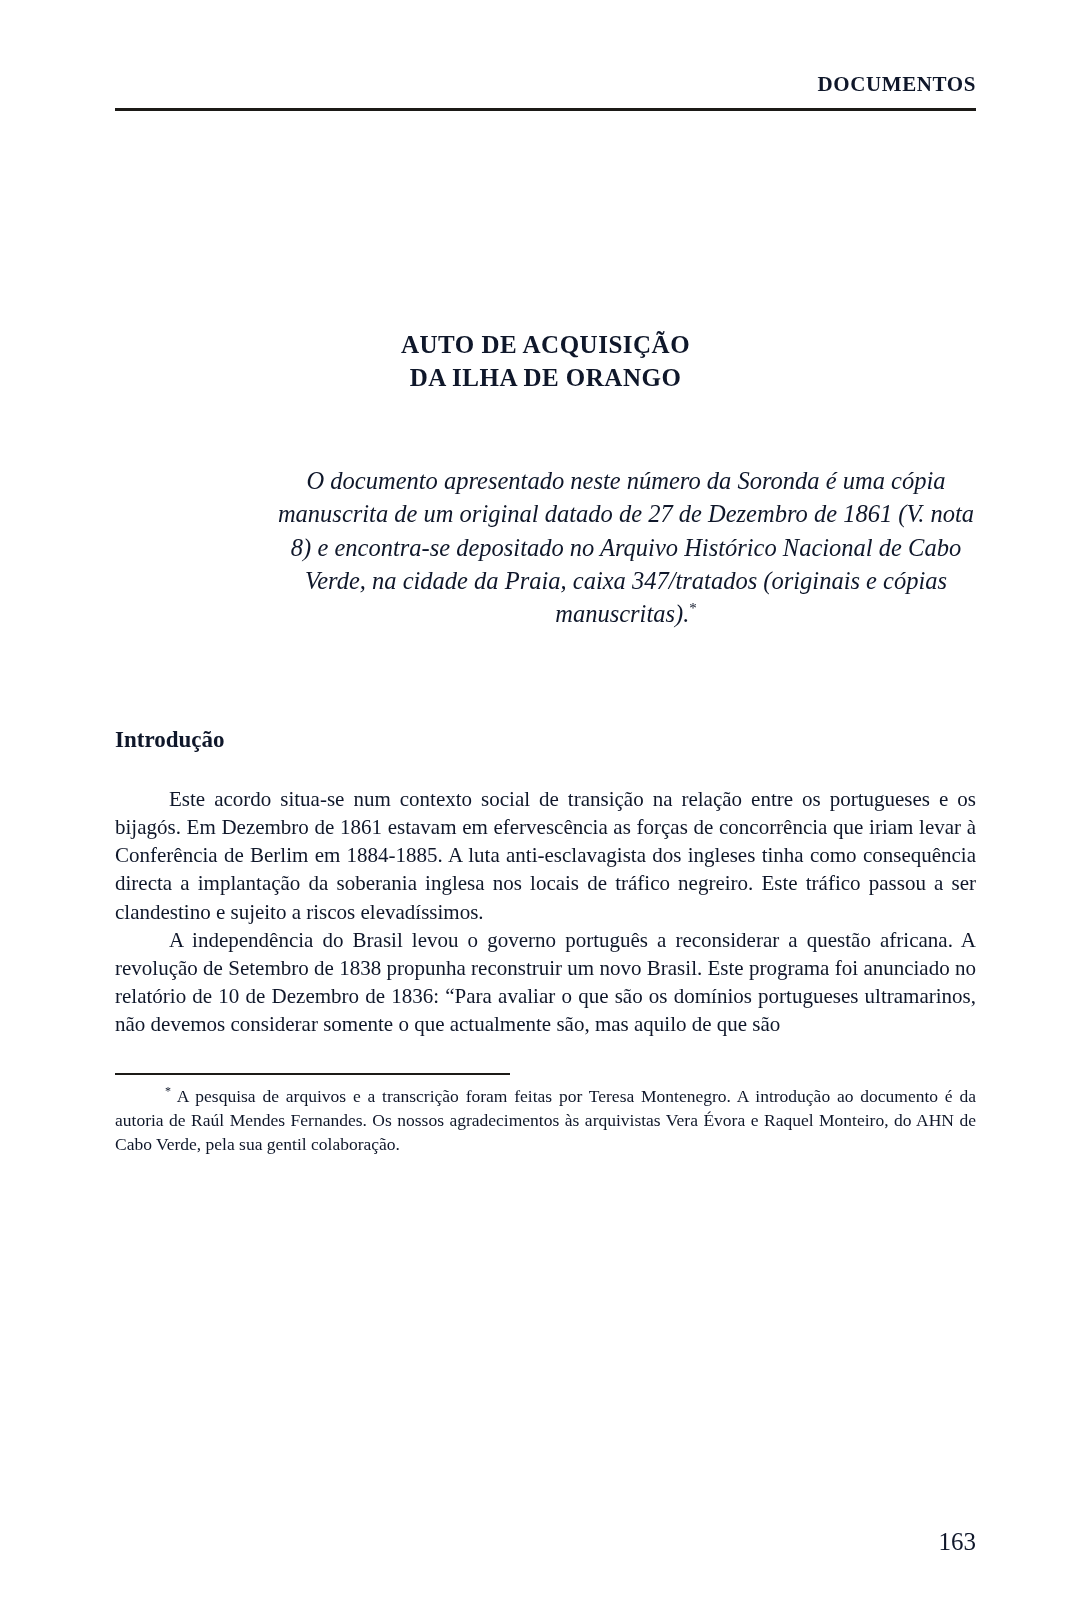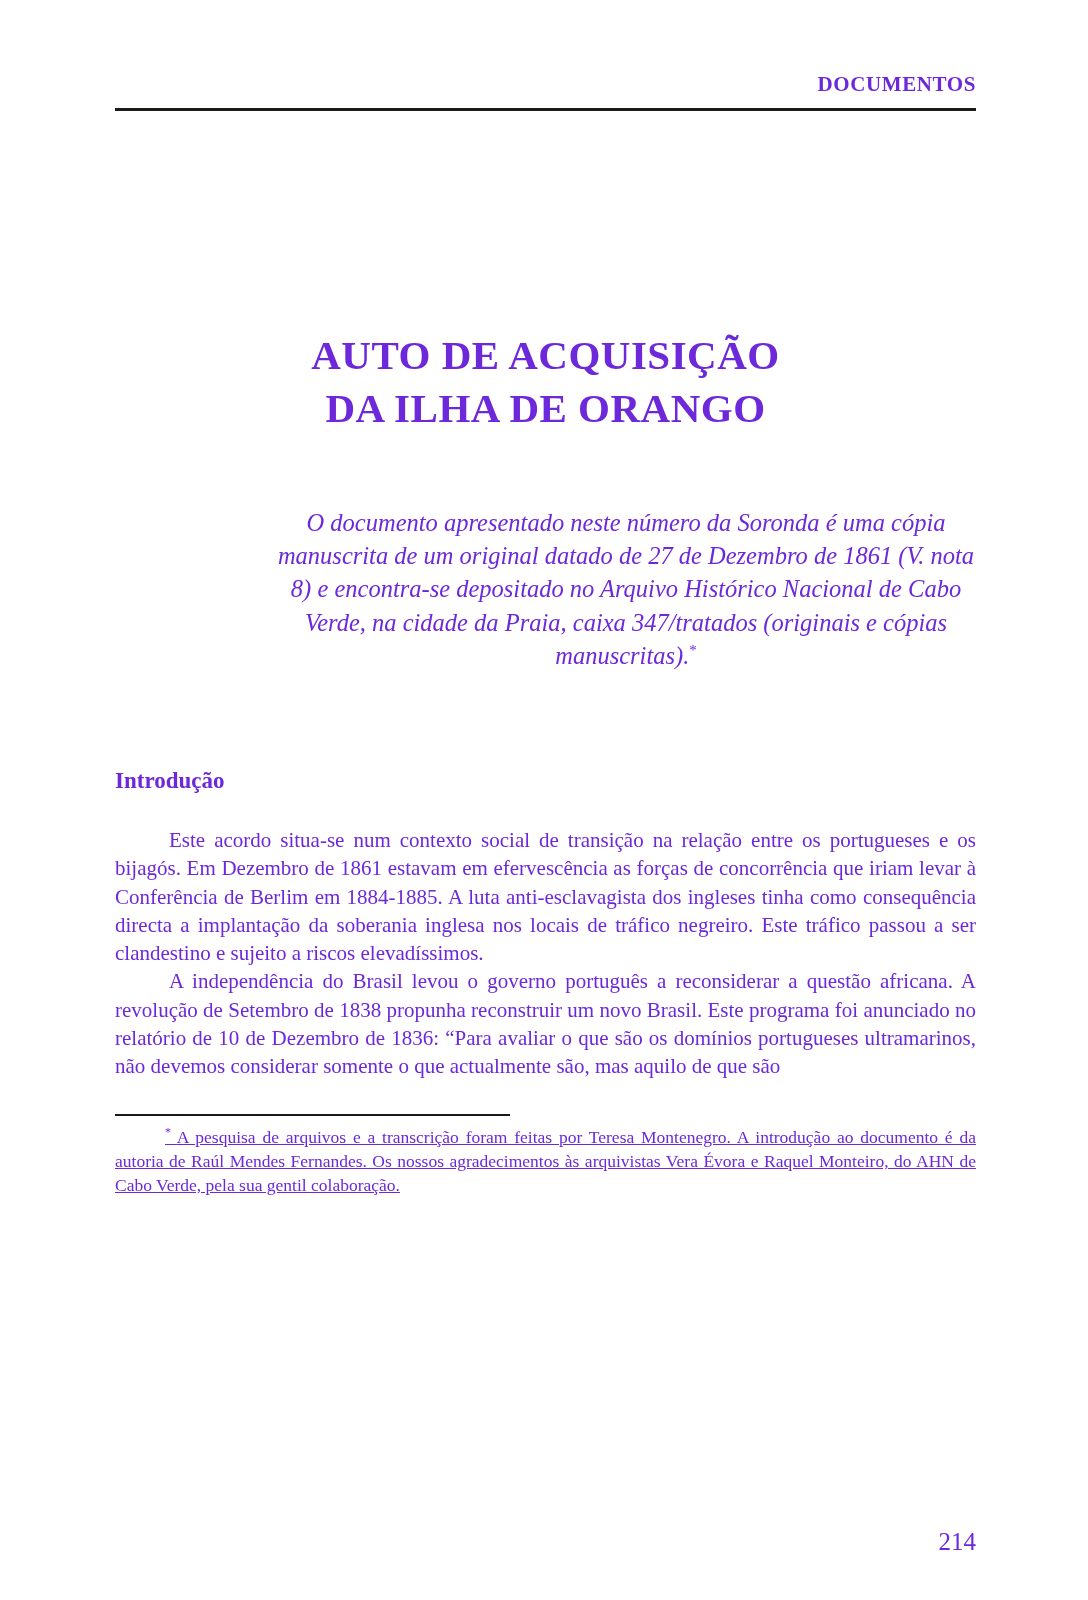--- a/index.html
+++ b/index.html
@@ -8,41 +8,41 @@
     background: #d9d9d9;
   }
   .page {
     position: relative;
     width: 1088px;
     height: 1600px;
     margin: 0 auto;
     background: #ffffff;
     box-sizing: border-box;
     padding: 72px 112px 0 115px;
-    color: #6d28d9;
+    color: #0f172a;
     font-family: "Liberation Serif", "DejaVu Serif", serif;
     overflow: hidden;
   }
   .running-header {
     text-align: right;
     font-weight: bold;
     font-size: 21px;
     letter-spacing: 0.6px;
     padding-bottom: 11px;
   }
   .header-rule {
     border: none;
     border-top: 3px solid #1c1a17;
     margin: 0;
   }
   .title-block {
     margin-top: 218px;
     text-align: center;
     font-weight: bold;
-    font-size: 41px;
+    font-size: 25px;
     line-height: 1.3;
     letter-spacing: 0.5px;
   }
   .abstract-block {
     margin-top: 70px;
     margin-left: auto;
     margin-right: 0;
     width: 700px;
     text-align: center;
     font-style: italic;
@@ -63,21 +63,20 @@
     font-size: 21px;
     line-height: 1.345;
     text-align: justify;
   }
   .body-text p {
     margin: 0;
     text-indent: 54px;
   }
   .footnote-area {
     margin-top: 34px;
-    text-decoration: underline;
   }
   .footnote-rule {
     border: none;
     border-top: 2px solid #1c1a17;
     width: 395px;
     margin: 0 0 8px 0;
   }
   .footnote-text {
     margin: 0;
     font-size: 17.5px;
@@ -117,15 +116,15 @@
   <div class="body-text">
     <p>Este acordo situa-se num contexto social de transição na relação entre os portugueses e os bijagós. Em Dezembro de 1861 estavam em efervescência as forças de concorrência que iriam levar à Conferência de Berlim em 1884-1885. A luta anti-esclavagista dos ingleses tinha como consequência directa a implantação da soberania inglesa nos locais de tráfico negreiro. Este tráfico passou a ser clandestino e sujeito a riscos elevadíssimos.</p>
     <p>A independência do Brasil levou o governo português a reconsiderar a questão africana. A revolução de Setembro de 1838 propunha reconstruir um novo Brasil. Este programa foi anunciado no relatório de 10 de Dezembro de 1836: “Para avaliar o que são os domínios portugueses ultramarinos, não devemos considerar somente o que actualmente são, mas aquilo de que são</p>
   </div>
 
   <div class="footnote-area">
     <hr class="footnote-rule">
     <p class="footnote-text"><sup>*</sup> <span>A pesquisa de arquivos e a transcrição foram feitas por Teresa Montenegro. A introdução ao documento é da autoria de Raúl Mendes Fernandes. Os nossos agradecimentos às arquivistas Vera Évora e Raquel Monteiro, do AHN de Cabo Verde, pela sua gentil colaboração.</span></p>
   </div>
 
-  <div class="page-number">214</div>
+  <div class="page-number">163</div>
 
 </div>
 
 </body></html>

